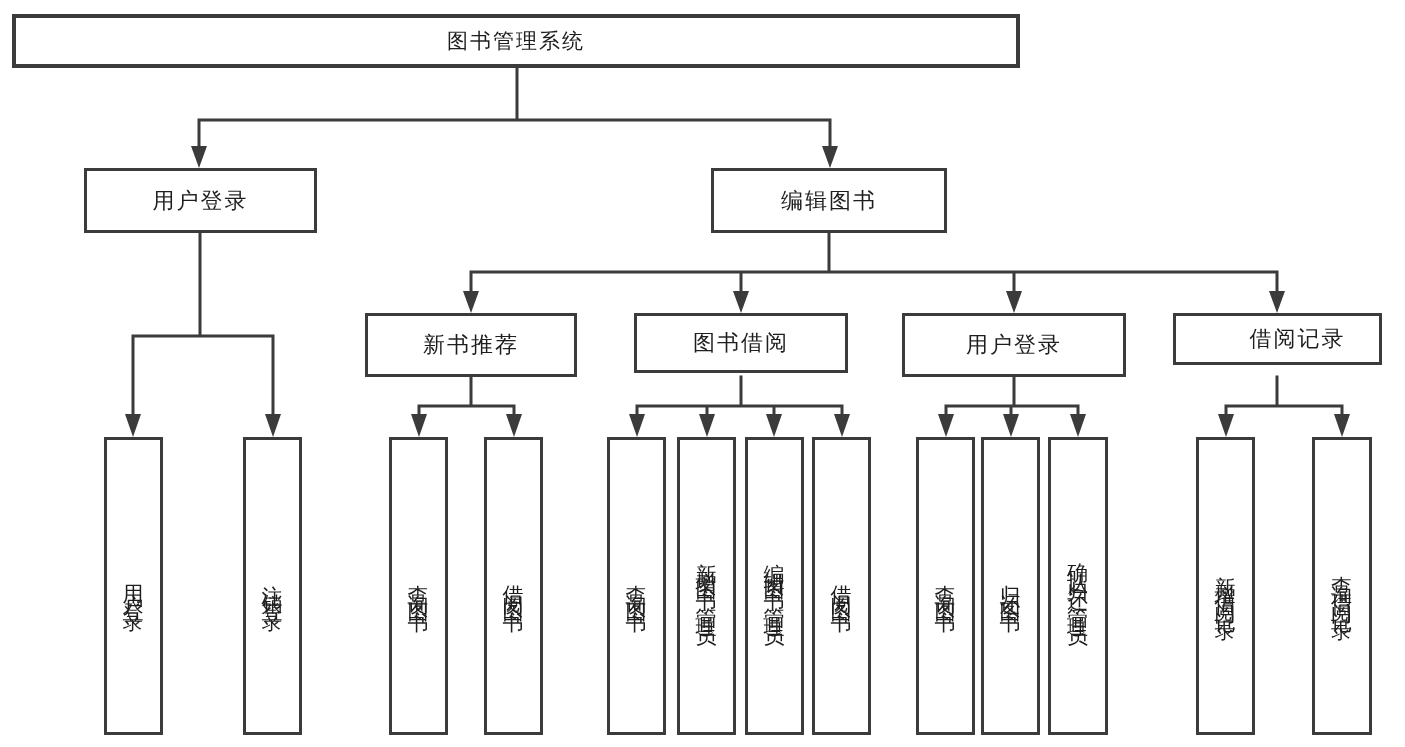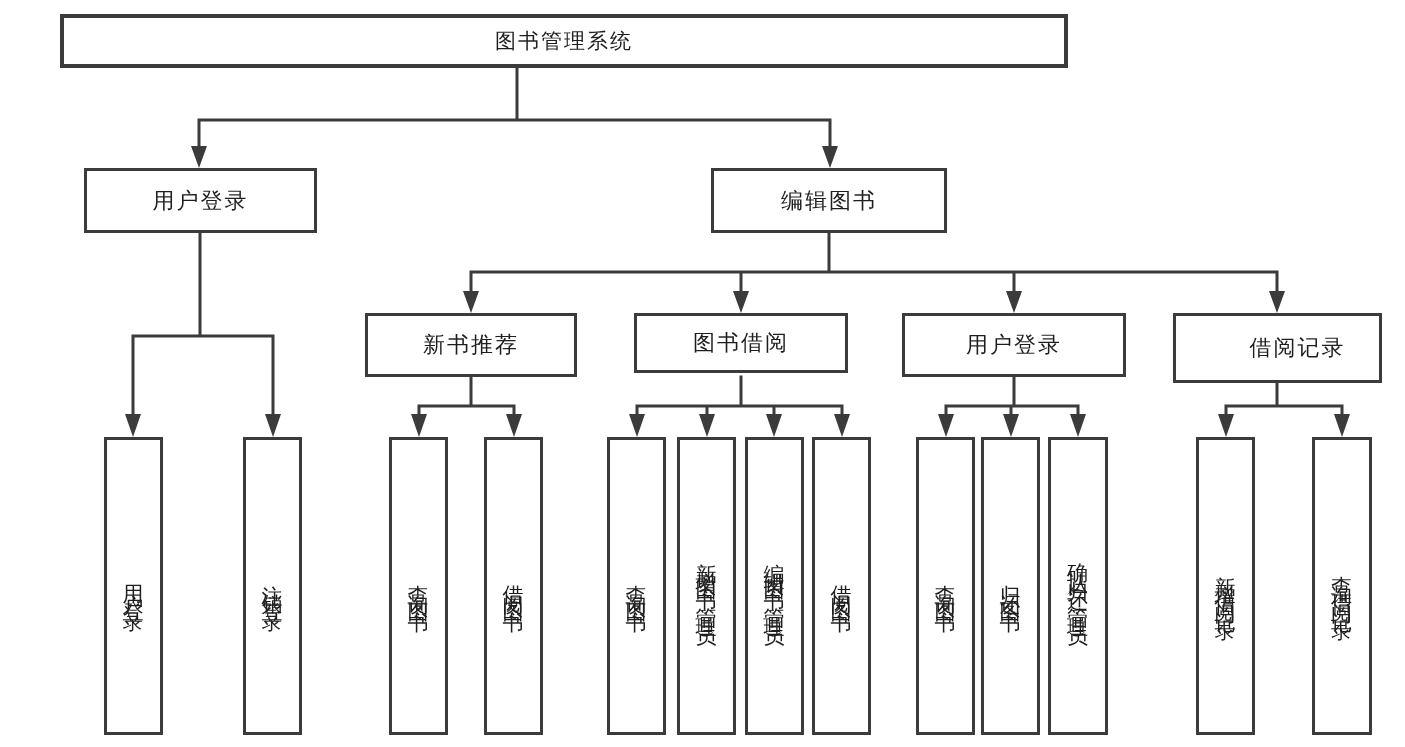--- a/index.html
+++ b/index.html
@@ -106,29 +106,29 @@
       <polygon points="1070,414 1086,414 1078,437"></polygon>
     </g>
 
     <g>
       <path d="M1277 377 V406 M1226 406 H1342 M1226 406 V416 M1342 406 V416"></path>
       <polygon points="1218,414 1234,414 1226,437"></polygon>
       <polygon points="1334,414 1350,414 1342,437"></polygon>
     </g>
   </svg>
 
-  <div class="node root" style="left:12px;top:14px;width:1008px;height:54px;margin-left:48px;">图书管理系统</div>
+  <div class="node root" style="left:12px;top:14px;width:1008px;height:54px;">图书管理系统</div>
 
   <div class="node" style="left:84px;top:168px;width:233px;height:65px;">用户登录</div>
   <div class="node" style="left:711px;top:168px;width:236px;height:65px;">编辑图书</div>
 
   <div class="node" style="left:365px;top:313px;width:212px;height:64px;">新书推荐</div>
   <div class="node" style="left:634px;top:313px;width:214px;height:60px;">图书借阅</div>
   <div class="node" style="left:902px;top:313px;width:224px;height:64px;">用户登录</div>
-  <div class="node" style="left:1173px;top:313px;width:209px;height:70px;padding-left:40px;">借阅记录</div>
+  <div class="node" style="left:1173px;top:313px;width:209px;height:52px;padding-left:40px;">借阅记录</div>
 
   <div class="leaf" style="left:104px;">
     <span class="vtext">用户登录</span>
   </div>
   <div class="leaf" style="left:243px;">
     <span class="vtext">注销登录</span>
   </div>
 
   <div class="leaf" style="left:389px;">
     <span class="vtext">查询图书</span>

